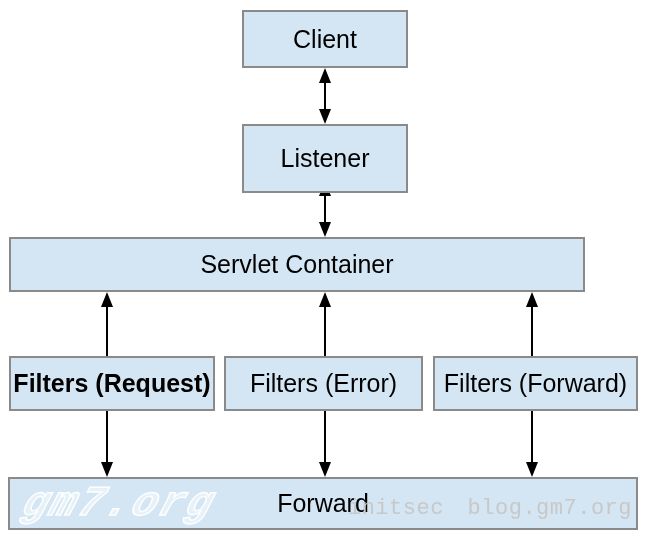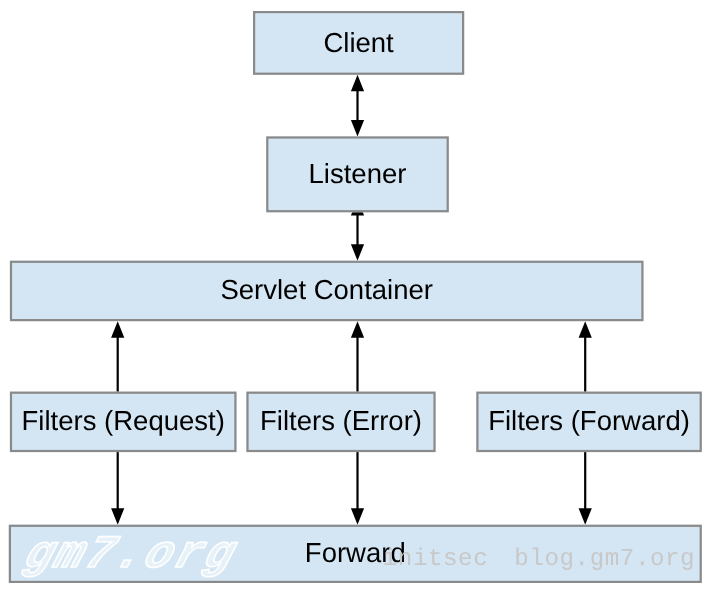--- a/index.html
+++ b/index.html
@@ -28,25 +28,25 @@
     position:absolute;left:1px;top:0;width:0;height:0;
     border-left:6px solid transparent;border-right:6px solid transparent;
     border-bottom:15px solid #000;
   }
   .varrow .head-down{
     position:absolute;left:1px;bottom:0;width:0;height:0;
     border-left:6px solid transparent;border-right:6px solid transparent;
     border-top:15px solid #000;
   }
   
-  #client{left:230px;top:10px;width:192px;height:58px;text-align:center;}
+  #client{left:242px;top:10px;width:166px;height:58px;text-align:center;}
   #listener{left:242px;top:124px;width:166px;height:69px;}
   #servlet-container{left:9px;top:237px;width:576px;height:55px;}
-  #filters-request{left:9px;top:356px;width:206px;height:55px;}
-  #filters-error{left:224px;top:356px;width:172px;height:55px;}
+  #filters-request{left:9px;top:356px;width:206px;height:55px;font-weight:bold;}
+  #filters-error{left:224px;top:356px;width:199px;height:55px;}
   #filters-forward{left:433px;top:356px;width:205px;height:55px;text-align:right;}
   #servlet{left:8px;top:477px;width:630px;height:53px;}
   
   #arrow-client-listener{left:318px;top:68px;height:56px;}
   #arrow-listener-container{left:318px;top:181px;height:56px;}
   #arrow-request{left:100px;top:292px;height:185px;}
   #arrow-error{left:318px;top:292px;height:185px;}
   #arrow-forward{left:525px;top:292px;height:185px;}
   
   .wm-logo{

